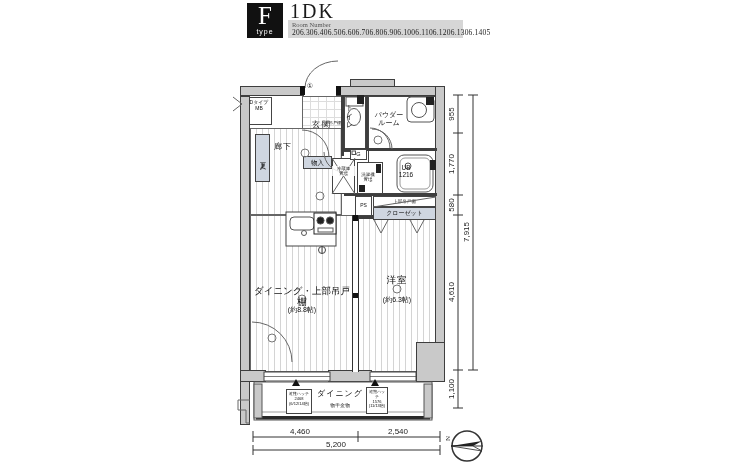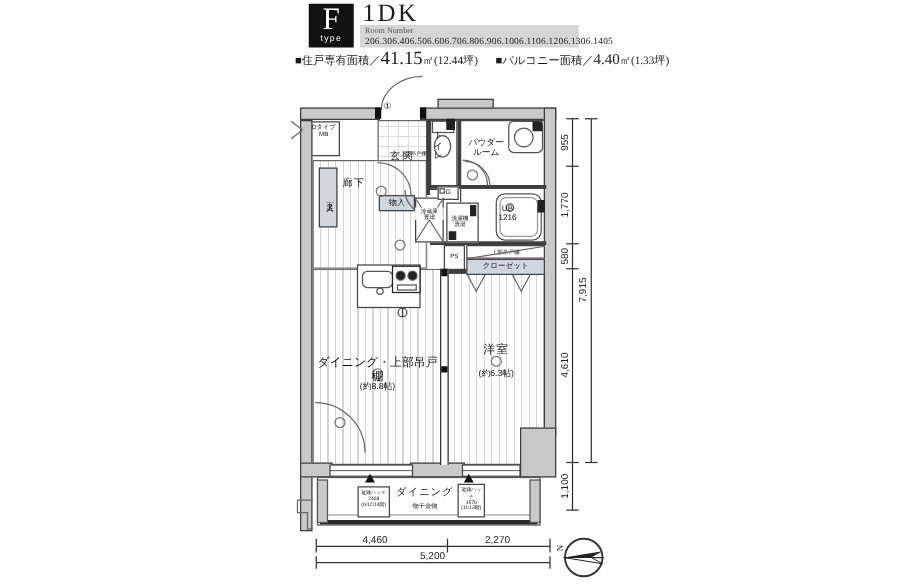--- a/index.html
+++ b/index.html
@@ -44,29 +44,20 @@
 
   <div class="abs badge">
     <span class="f">F</span>
     <span class="t">type</span>
   </div>
   <div class="abs title">1DK</div>
   <div class="abs roombox">
     <span class="rn">Room Number</span>
     <span class="nums">206.306.406.506.606.706.806.906.1006.1106.1206.1306.1405</span>
   </div>
-  <div class="abs arealine">
-    <span class="sm">■住戸専有面積／</span>
-      <span class="bg1">41.15</span>
-      <span class="sm">㎡(12.44坪)</span>
-    <span class="gap"></span>
-    <span class="sm">■バルコニー面積／</span>
-      <span class="bg2">4.40</span>
-      <span class="sm">㎡(1.33坪)</span>
-  </div>
 
   <div class="abs tilefloor" style="left:302px;top:96px;width:40px;height:38px"></div>
   <div class="abs floor" style="left:250px;top:128px;width:92px;height:87px"></div>
   <div class="abs floor" style="left:250px;top:215px;width:103px;height:157px"></div>
   <div class="abs floor" style="left:357px;top:218px;width:79px;height:154px"></div>
   <div class="abs" style="left:342px;top:151px;width:27px;height:64px;background:#fff"></div>
 
   <div class="abs whitebox" style="left:344px;top:96px;width:22px;height:56px"></div>
   <div class="abs whitebox" style="left:368px;top:96px;width:69px;height:54px"></div>
   <div class="abs whitebox" style="left:368px;top:150px;width:69px;height:46px"></div>
@@ -281,16 +272,16 @@
   </div>
   <div class="abs lbl" style="left:304px;top:82px;width:12px;font-size:7px">①</div>
 
   <div class="abs dimlbl r90" style="left:430px;top:109px;width:44px">955</div>
   <div class="abs dimlbl r90" style="left:430px;top:159px;width:44px">1,770</div>
   <div class="abs dimlbl r90" style="left:430px;top:200px;width:44px">580</div>
   <div class="abs dimlbl r90" style="left:430px;top:287px;width:44px">4,610</div>
   <div class="abs dimlbl r90" style="left:430px;top:384px;width:44px">1,100</div>
   <div class="abs dimlbl r90" style="left:445px;top:227px;width:44px">7,915</div>
   <div class="abs dimlbl" style="left:260px;top:427px;width:80px">4,460</div>
-  <div class="abs dimlbl" style="left:358px;top:427px;width:80px">2,270</div>
-  <div class="abs dimlbl" style="left:306px;top:440px;width:80px">5,200</div>
+  <div class="abs dimlbl" style="left:358px;top:427px;width:80px">2,540</div>
+  <div class="abs dimlbl" style="left:296px;top:440px;width:80px">5,200</div>
 
 </div>
 
 </body></html>

